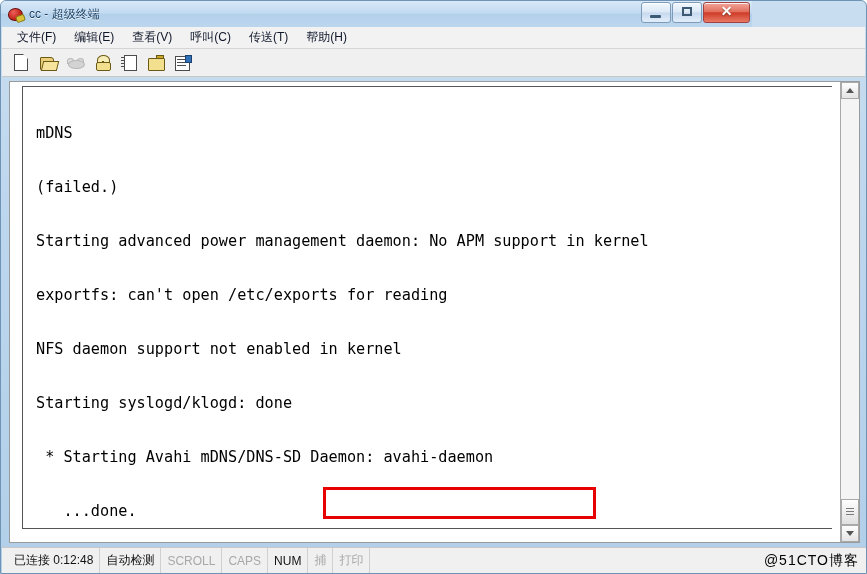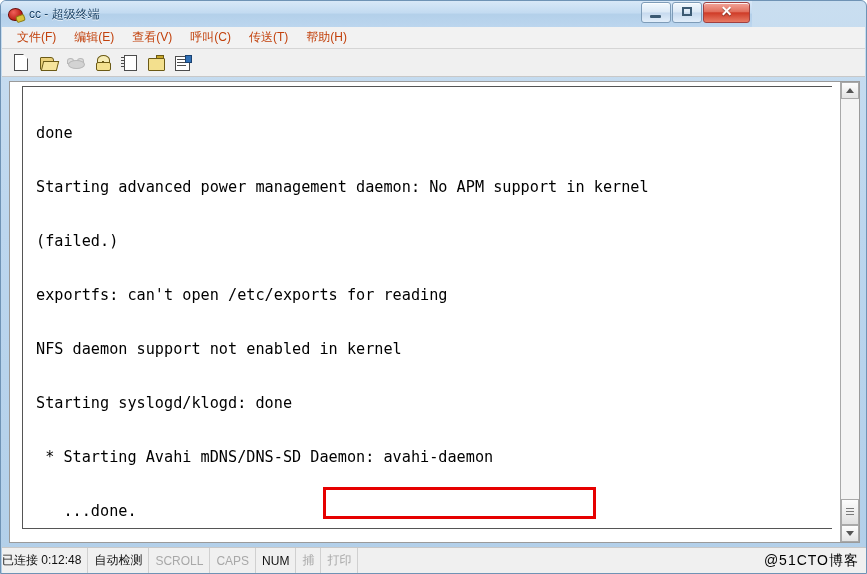--- a/index.html
+++ b/index.html
@@ -87,21 +87,21 @@
   .menubar {
     position: absolute; left: 1px; top: 26px;
     width: 863px; height: 22px;
     background: #f2f2f2;
     border-bottom: 1px solid #d5d5d5;
     display: flex; align-items: center;
     padding-left: 6px;
     box-sizing: border-box;
   }
   .menu-item {
-    font-size: 12px; color: #c2410c;
+    font-size: 12px; color: #0f172a;
     padding: 2px 9px; cursor: default; white-space: nowrap;
   }
 
   
   .toolbar {
     position: absolute; left: 1px; top: 48px;
     width: 863px; height: 28px;
     background: #f0f0f0;
     border-bottom: 1px solid #c8c8c8;
     display: flex; align-items: center;
@@ -230,21 +230,21 @@
     display: flex; align-items: stretch;
     box-sizing: border-box;
     font-size: 12px; color: #111;
   }
   .sb-cell {
     display: flex; align-items: center;
     padding: 0 6px;
     border-right: 1px solid #d0d0d0;
     white-space: nowrap;
   }
-  .sb-cell.first { padding-left: 0; }
+  .sb-cell.first { padding-left: 12px; }
   .sb-cell.dim { color: #a8a8a8; }
   .sb-spacer { flex: 1 1 auto; border-right: none; }
   .watermark {
     display: flex; align-items: center;
     padding: 0 8px;
     font-size: 14px;
     color: #000000;
     letter-spacing: 1px;
     font-family: "Liberation Sans", sans-serif;
   }
@@ -324,23 +324,23 @@
           <span class="lines"></span>
           <span class="flag"></span>
         </span>
     </div>
   </div>
 
   <div class="term-outer">
     <div class="term-pad">
       <div class="term-inner-border"></div>
       <div class="term-text">
-        <div class="term-line">done</div>
+        <div class="term-line">mDNS</div>
+        <div class="term-line">(failed.)</div>
         <div class="term-line">Starting advanced power management daemon: No APM support in kernel</div>
-        <div class="term-line">(failed.)</div>
         <div class="term-line">exportfs: can't open /etc/exports for reading</div>
         <div class="term-line">NFS daemon support not enabled in kernel</div>
         <div class="term-line">Starting syslogd/klogd: done</div>
         <div class="term-line"> * Starting Avahi mDNS/DNS-SD Daemon: avahi-daemon</div>
         <div class="term-line">   ...done.</div>
         
         
         
         
         

